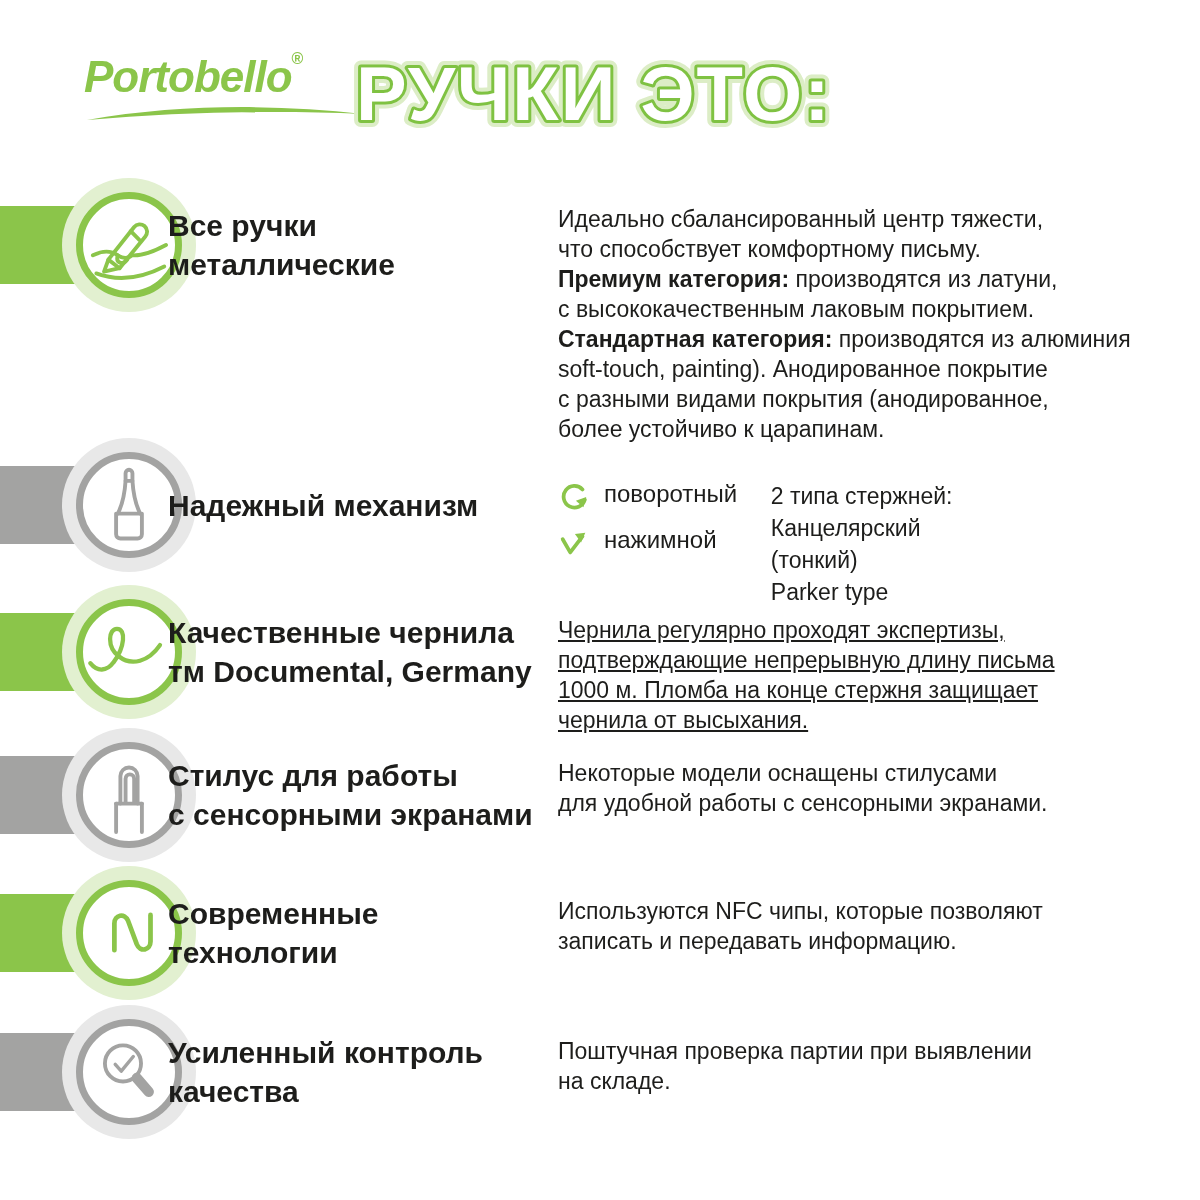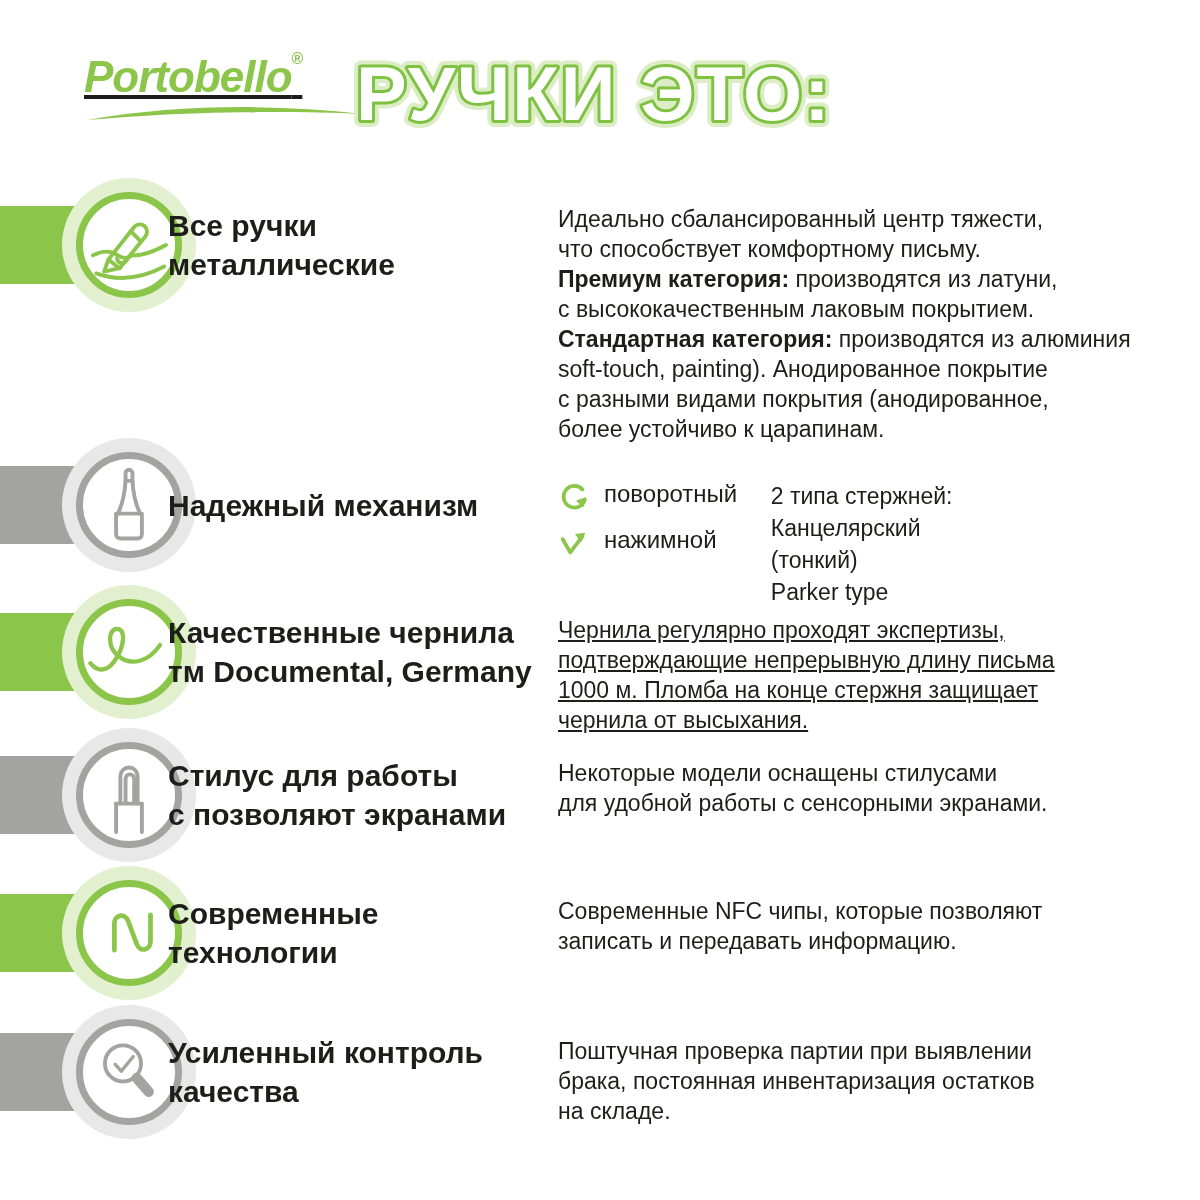--- a/index.html
+++ b/index.html
@@ -10,21 +10,21 @@
     --gray:#a3a3a2;
     --gray-halo:#e8e8e8;
     --ink:#1d1d1b;
   }
   *{margin:0;padding:0;box-sizing:border-box;}
   html,body{background:#fff;}
   body{font-family:"Liberation Sans",sans-serif;color:var(--ink);}
   #canvas{position:relative;width:1200px;height:1200px;background:#fff;overflow:hidden;}
 
   
-  .logo{position:absolute;left:84px;top:50px;width:280px;text-decoration:underline;}
+  .logo{position:absolute;left:84px;top:50px;width:280px;}
   .logo-text{font-style:italic;font-weight:700;font-size:44px;letter-spacing:-1px;color:var(--green);white-space:nowrap;line-height:1.1;}
   .logo-reg{font-size:16px;vertical-align:28px;font-style:normal;}
   .logo-swoosh{display:block;margin-top:2px;}
   .page-title-svg{position:absolute;left:348px;top:38px;}
   .title-back{font-family:"Liberation Sans",sans-serif;font-weight:800;font-size:76px;letter-spacing:2px;
     fill:none;stroke:var(--green-glow);stroke-width:14;stroke-linejoin:round;}
   .title-front{font-family:"Liberation Sans",sans-serif;font-weight:800;font-size:76px;letter-spacing:2px;
     fill:#ffffff;stroke:var(--green-ring);stroke-width:6;paint-order:stroke;stroke-linejoin:round;}
 
   
@@ -187,42 +187,42 @@
       <path d="M46,58 V31 a5,5 0 0 1 10,0 V58"></path>
       <path d="M35,60 H65"></path>
       <path d="M35,60 V93"></path>
       <path d="M65,60 V93"></path>
     </g>
   </svg>
           </div>
     </div>
     <div class="title">
           <div>Стилус для работы</div>
-          <div>с позволяют экранами</div>
+          <div>с сенсорными экранами</div>
         </div>
     <div class="body">
           <div class="line"><span>Некоторые модели оснащены стилусами</span></div>
           <div class="line"><span>для удобной работы с сенсорными экранами.</span></div>
         </div>
   </div>
       <div class="row row-5 accent-green">
     <div class="bar"></div>
     <div class="halo">
       <div class="ring">
             <svg width="86" height="86" viewBox="0 0 100 100" fill="none">
     <path class="stroke" stroke="#8bc54a" stroke-width="5.5" stroke-linecap="round" stroke-linejoin="round" d="M33,70 V39 c0,-10 12,-13 16,-3 l10,27 c4,10 16,7 16,-3 V29"></path>
   </svg>
           </div>
     </div>
     <div class="title">
           <div>Современные</div>
           <div>технологии</div>
         </div>
     <div class="body">
-          <div class="line"><span>Современные NFC чипы, которые позволяют</span></div>
+          <div class="line"><span>Используются NFC чипы, которые позволяют</span></div>
           <div class="line"><span>записать и передавать информацию.</span></div>
         </div>
   </div>
       <div class="row row-6 accent-gray">
     <div class="bar"></div>
     <div class="halo">
       <div class="ring">
             <svg width="86" height="86" viewBox="0 0 100 100" fill="none">
     <g class="stroke" stroke="#a3a3a2" stroke-linecap="round" stroke-linejoin="round">
       <circle cx="43" cy="40" r="21" stroke-width="4.5"></circle>
@@ -231,18 +231,17 @@
     </g>
   </svg>
           </div>
     </div>
     <div class="title">
           <div>Усиленный контроль</div>
           <div>качества</div>
         </div>
     <div class="body">
           <div class="line"><span>Поштучная проверка партии при выявлении</span></div>
-          <div class="line"><span>брака, постоянная инвентаризация остатков</span></div>
           <div class="line"><span>на складе.</span></div>
         </div>
   </div>
     </div>
 </div>
 
 </body></html>

